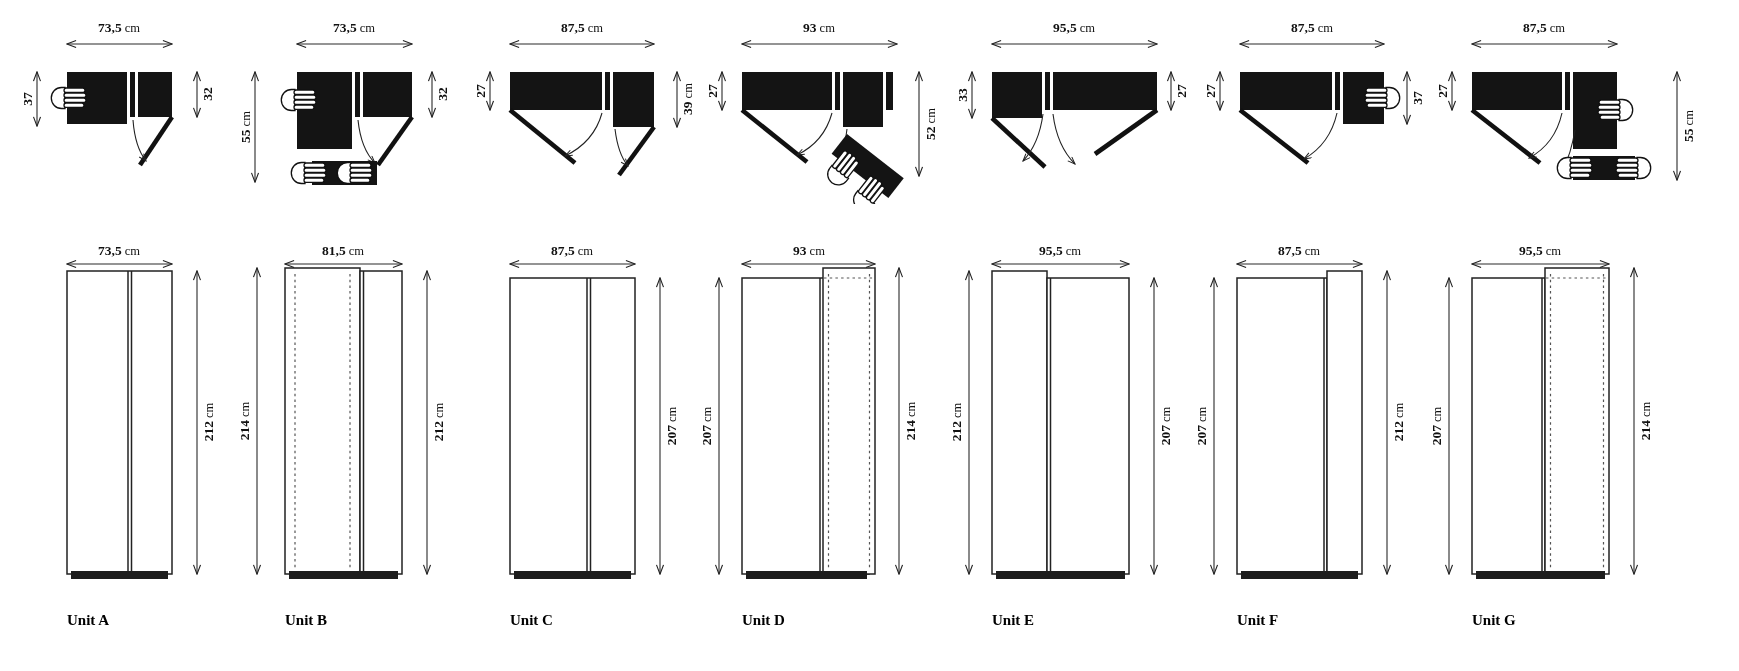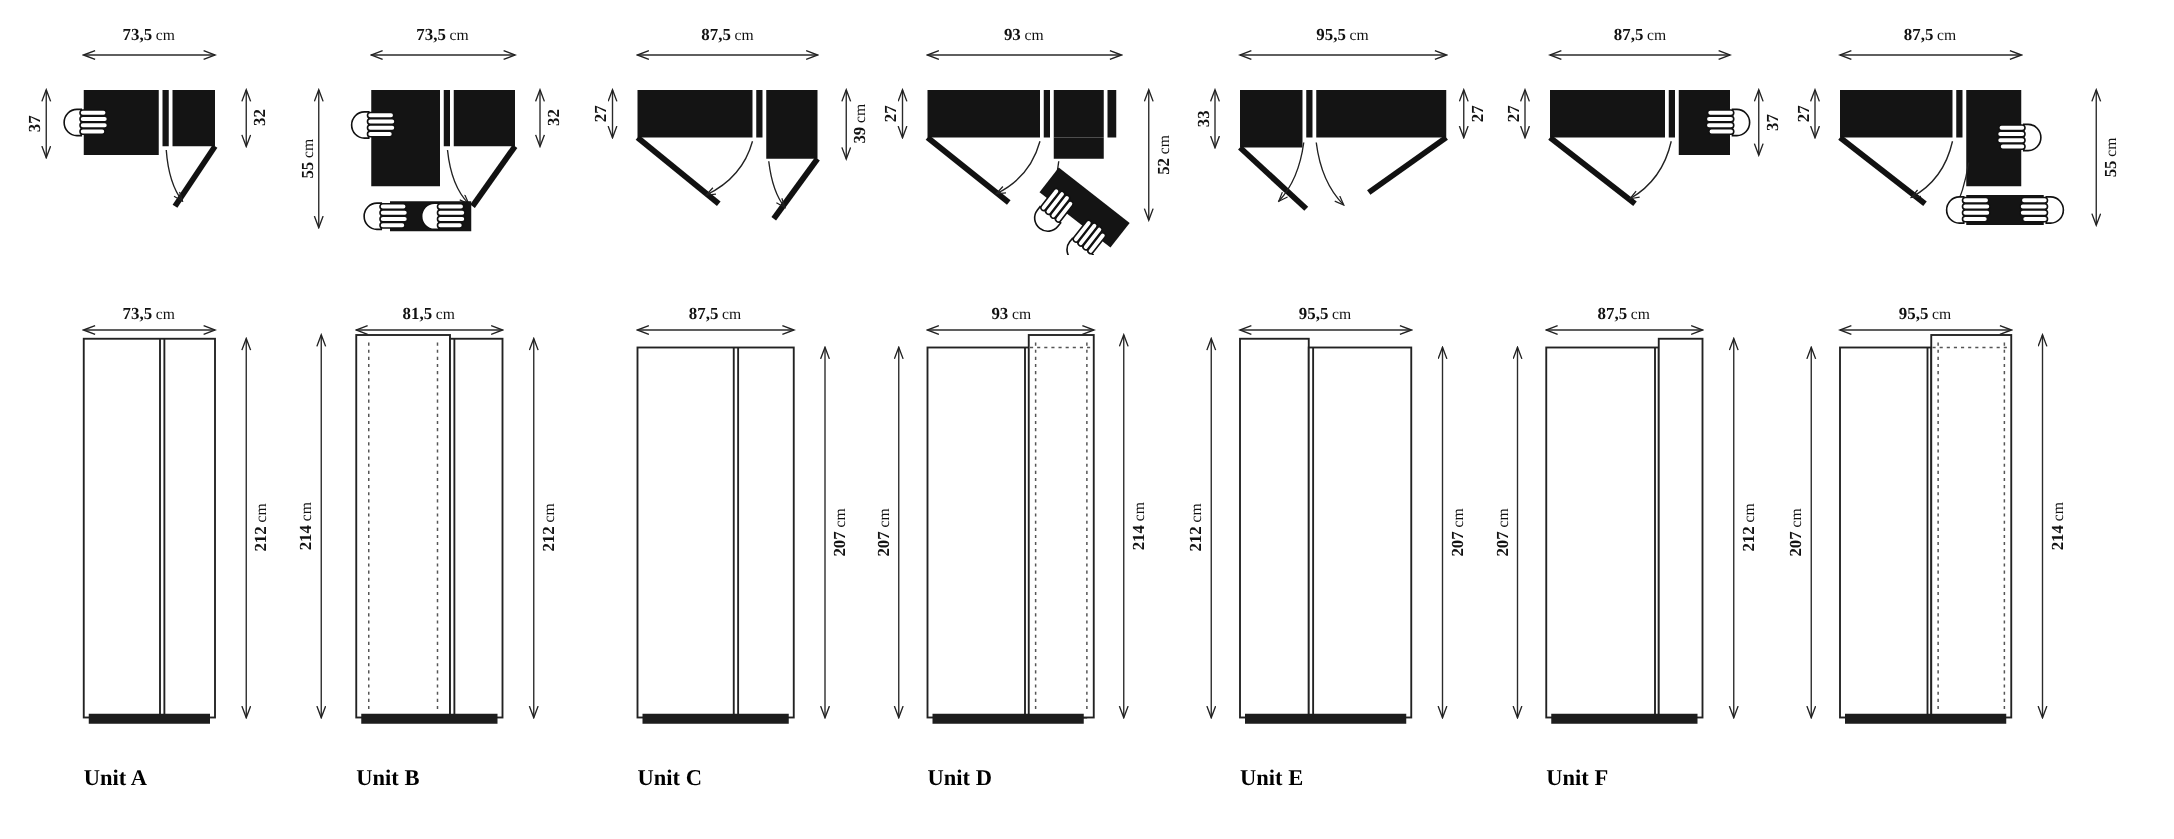--- a/index.html
+++ b/index.html
@@ -12,21 +12,21 @@
   .edge{stroke:#222;stroke-width:1.5;fill:none}
   .thick{stroke:#111;stroke-width:4.6;fill:none;stroke-linecap:butt}
   .dim{stroke:#2a2a2a;stroke-width:1.1;fill:none}
   .arc{stroke:#222;stroke-width:1.1;fill:none}
   .dash{stroke:#555;stroke-width:1.2;stroke-dasharray:2.5 3.2;fill:none}
   .plinth{fill:#1d1d1d}
   .hand{fill:#ffffff;stroke:#111;stroke-width:1.3}
   text{fill:#111}
   .num{font-weight:700;font-size:13.5px}
   .unit{font-weight:400;font-size:12.5px}
-  .unit-label{font-weight:700;font-size:18px;margin-top:16px}
+  .unit-label{font-weight:700;font-size:15px;margin-top:16px}
 </style>
 </head>
 <body>
 
 <svg width="0" height="0" style="position:absolute" aria-hidden="true">
   <defs>
     <marker id="arr" markerWidth="11" markerHeight="9" refX="9.6" refY="4" orient="auto-start-reverse" markerUnits="userSpaceOnUse">
       <path d="M0.5,0.5 L9.8,4 L0.5,7.5" fill="none" stroke="#222" stroke-width="1.1"></path>
     </marker>
     <marker id="arrs" markerWidth="9" markerHeight="8" refX="7.8" refY="3.3" orient="auto" markerUnits="userSpaceOnUse">
@@ -344,15 +344,16 @@
       <rect class="plinth" x="49" y="327" width="129" height="8"></rect>
       <g>
         <line class="dim" x1="22" y1="34" x2="22" y2="330" marker-start="url(#arr)" marker-end="url(#arr)"></line>
         <text x="10" y="186" text-anchor="middle" transform="rotate(-90 10 182)"><tspan class="num">207</tspan><tspan class="unit" dx="3">cm</tspan></text>
       </g>
       <g>
         <line class="dim" x1="207" y1="24" x2="207" y2="330" marker-start="url(#arr)" marker-end="url(#arr)"></line>
         <text x="219" y="181" text-anchor="middle" transform="rotate(-90 219 177)"><tspan class="num">214</tspan><tspan class="unit" dx="3">cm</tspan></text>
       </g>
     </svg>
+    <div class="unit-label" style="padding-left:45px">Unit G</div>
   </div>
 
 </div>
 
 </body></html>

